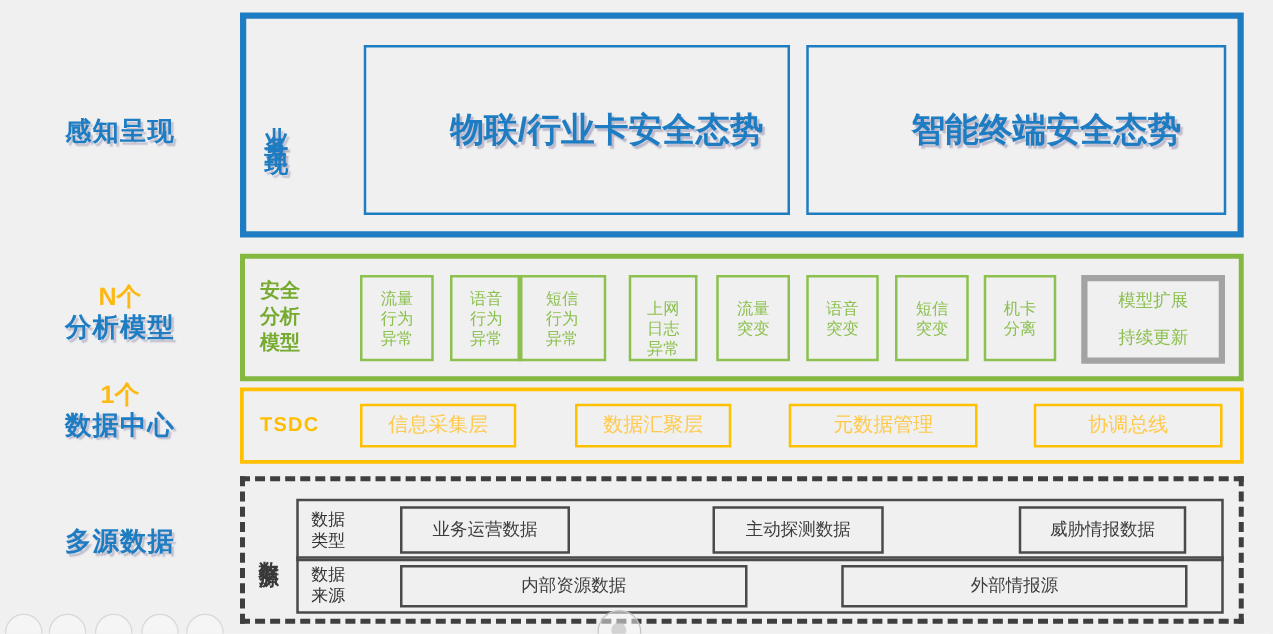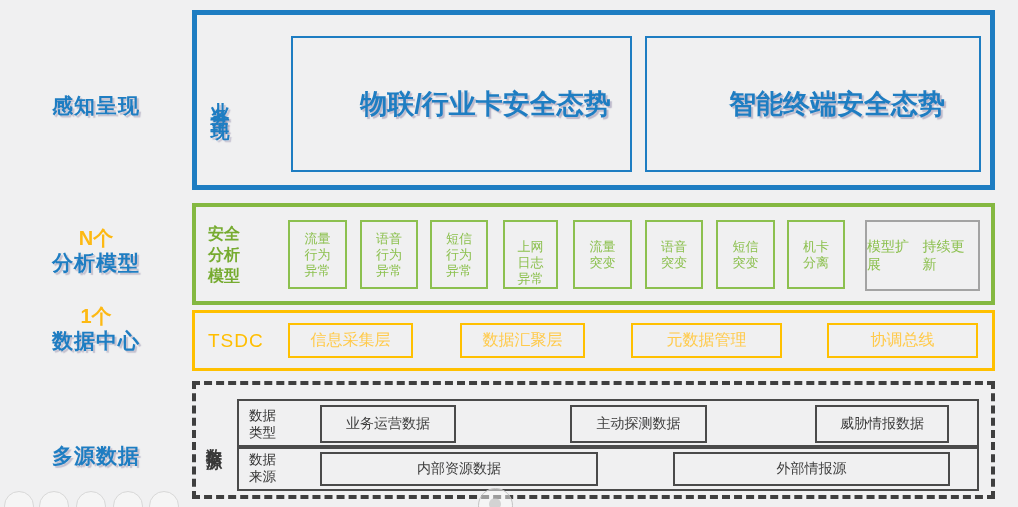--- a/index.html
+++ b/index.html
@@ -14,21 +14,21 @@
   .llabel .count{
     color:#fdb913;font-size:20px;font-weight:bold;line-height:24px;
   }
   .llabel .title{
     color:#1e7dc2;font-size:21px;font-weight:bold;line-height:26px;
     letter-spacing:1px;text-shadow:2px 2px 1px rgba(140,132,165,0.45);
   }
   .lab-perception{top:93px;}
   .lab-models{top:226px;text-align:center;}
   .lab-center{top:304px;}
-  .lab-sources{top:443px;}
+  .lab-sources{top:421px;}
   
   .section{position:absolute;left:192px;width:803px;box-sizing:border-box;}
   
   .sec-presentation{top:10px;height:180px;border:5px solid #1e7dc2;}
   .vlabel-blue{
     position:absolute;left:10px;top:50%;transform:translateY(-50%);
     writing-mode:vertical-rl;text-orientation:upright;
     color:#1e7dc2;font-size:19px;font-weight:bold;letter-spacing:7px;
     text-shadow:2px 2px 1px rgba(140,132,165,0.4);
   }
@@ -49,34 +49,34 @@
     word-break:break-all;
   }
   .model-box{
     position:absolute;top:13px;height:69px;border:2px solid #8cc04f;
     box-sizing:border-box;display:flex;align-items:center;justify-content:center;
     text-align:center;color:#8cc04f;font-size:13px;line-height:16px;
     word-break:break-all;padding:0 10px;
   }
   .model-box span{display:block;width:28px;}
   .m0{left:92px;width:59px;} .m1{left:164px;width:58px;}
-  .m2{left:234px;width:58px;text-align:center;} .m3{left:307px;width:55px;align-items:flex-end;}
+  .m2{left:218px;width:71px;text-align:center;} .m3{left:307px;width:55px;align-items:flex-end;}
   .m4{left:377px;width:59px;} .m5{left:449px;width:58px;}
   .m6{left:520px;width:59px;} .m7{left:591px;width:58px;}
   .ext-box{
     position:absolute;left:669px;top:13px;width:115px;height:71px;
-    border:2px solid #a3a3a3;box-sizing:border-box;
-    display:flex;flex-direction:row;align-items:center;justify-content:space-between;
+    border:5px solid #a3a3a3;box-sizing:border-box;
+    display:flex;flex-direction:column;align-items:center;justify-content:space-between;
     padding:7px 0;color:#8cc04f;font-size:14px;
   }
   
   .sec-tsdc{top:310px;height:61px;border:3px solid #ffc000;}
   .tsdc-label{
     position:absolute;left:13px;top:50%;transform:translateY(-50%);
-    color:#ffbe00;font-size:19px;font-weight:normal;letter-spacing:1px;
+    color:#ffbe00;font-size:16px;font-weight:bold;letter-spacing:1px;
   }
   .ybox{
     position:absolute;top:10px;height:35px;border:2px solid #ffc000;
     box-sizing:border-box;display:flex;align-items:center;justify-content:center;
     color:#ffca4a;font-size:16px;
   }
   .y0{left:93px;width:125px;} .y1{left:265px;width:125px;}
   .y2{left:436px;width:151px;} .y3{left:632px;width:151px;}
   
   .sec-sources{top:381px;height:118px;border:4px dashed #3f3f3f;}

